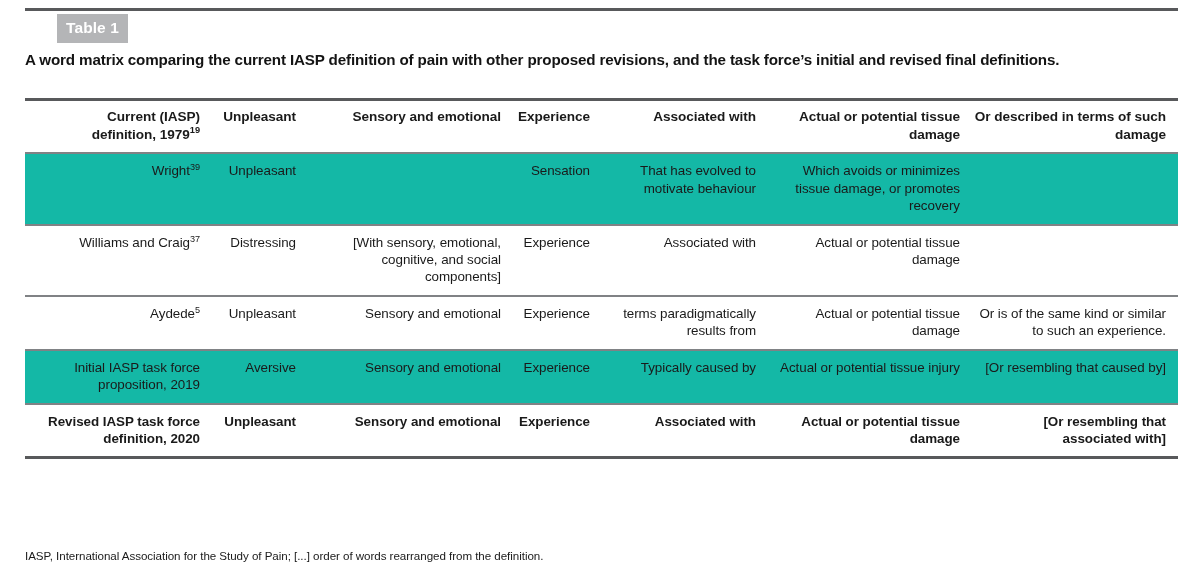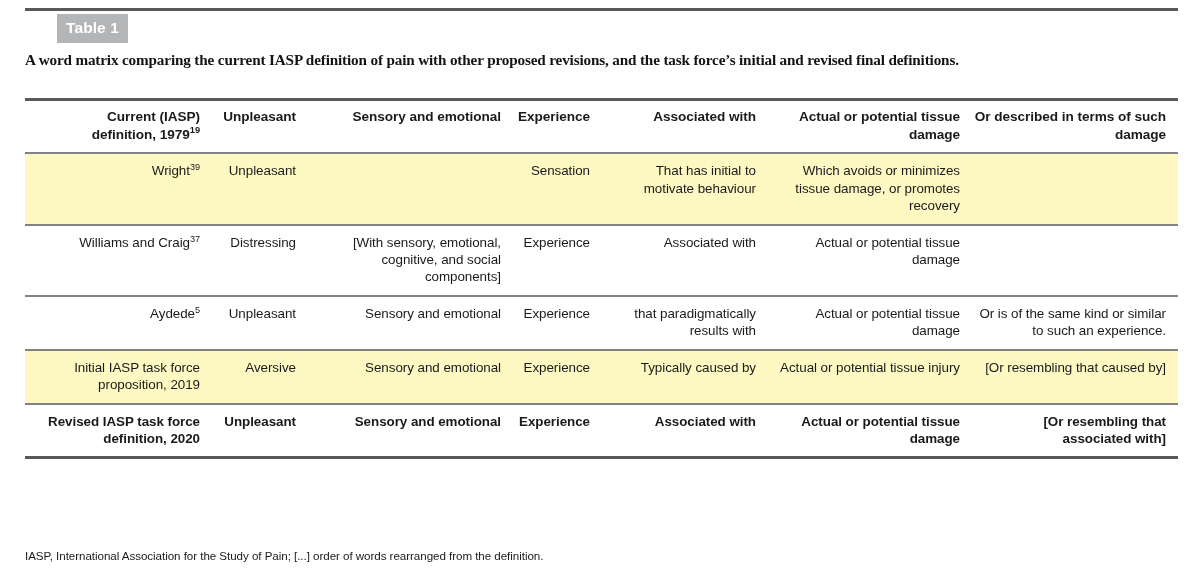--- a/index.html
+++ b/index.html
@@ -45,21 +45,20 @@
     margin-left: 32px;
   }
   .caption-title {
     margin-top: 7px;
     font-weight: bold;
     font-size: 15.2px;
     line-height: 1.33;
     letter-spacing: -0.15px;
     color: #141414;
     max-width: 1150px;
-    font-family: Liberation Serif, serif;
   }
 
   
   .matrix {
     position: absolute;
     left: 25px; top: 98px;
     width: 1153px;
     border-collapse: collapse;
     table-layout: fixed;
   }
@@ -86,21 +85,21 @@
     border-bottom: 2px solid #808285;
     padding-top: 7px;
     padding-bottom: 9px;
   }
   .matrix tbody tr td {
     border-bottom: 2px solid #808285;
     padding-top: 8px;
     padding-bottom: 9px;
   }
   .matrix tbody tr.shaded td {
-    background: #fef9c3;
+    background: #14b8a6;
   }
   .matrix tbody tr.final td {
     font-weight: bold;
     border-bottom: 3px solid #58595b;
   }
   
   .matrix tbody td.first,
   .matrix thead th.first { padding-left: 12px; }
   .matrix thead th.first { padding-left: 0; }
 
@@ -158,42 +157,42 @@
         <th>Or described in terms of such damage</th>
       </tr>
     </thead>
     <tbody>
 
       <tr class="shaded">
         <td class="first"><span>Wright</span><sup>39</sup></td>
         <td>Unpleasant</td>
         <td></td>
         <td>Sensation</td>
-        <td>That has initial to motivate behaviour</td>
+        <td>That has evolved to motivate behaviour</td>
         <td>Which avoids or minimizes tissue damage, or promotes recovery</td>
         <td></td>
       </tr>
 
       <tr>
         <td class="first"><span>Williams and Craig</span><sup>37</sup></td>
         <td>Distressing</td>
         <td>[With sensory, emotional, cognitive, and social components]</td>
         <td>Experience</td>
         <td>Associated with</td>
         <td>Actual or potential tissue damage</td>
         <td></td>
       </tr>
 
 
       <tr>
         <td class="first"><span>Aydede</span><sup>5</sup></td>
         <td>Unpleasant</td>
         <td>Sensory and emotional</td>
         <td>Experience</td>
-        <td>that paradigmatically results with</td>
+        <td>terms paradigmatically results from</td>
         <td>Actual or potential tissue damage</td>
         <td>Or is of the same kind or similar to such an experience.</td>
       </tr>
 
       <tr class="shaded">
         <td class="first"><span>Initial IASP task force proposition, 2019</span><sup></sup></td>
         <td>Aversive</td>
         <td>Sensory and emotional</td>
         <td>Experience</td>
         <td>Typically caused by</td>

